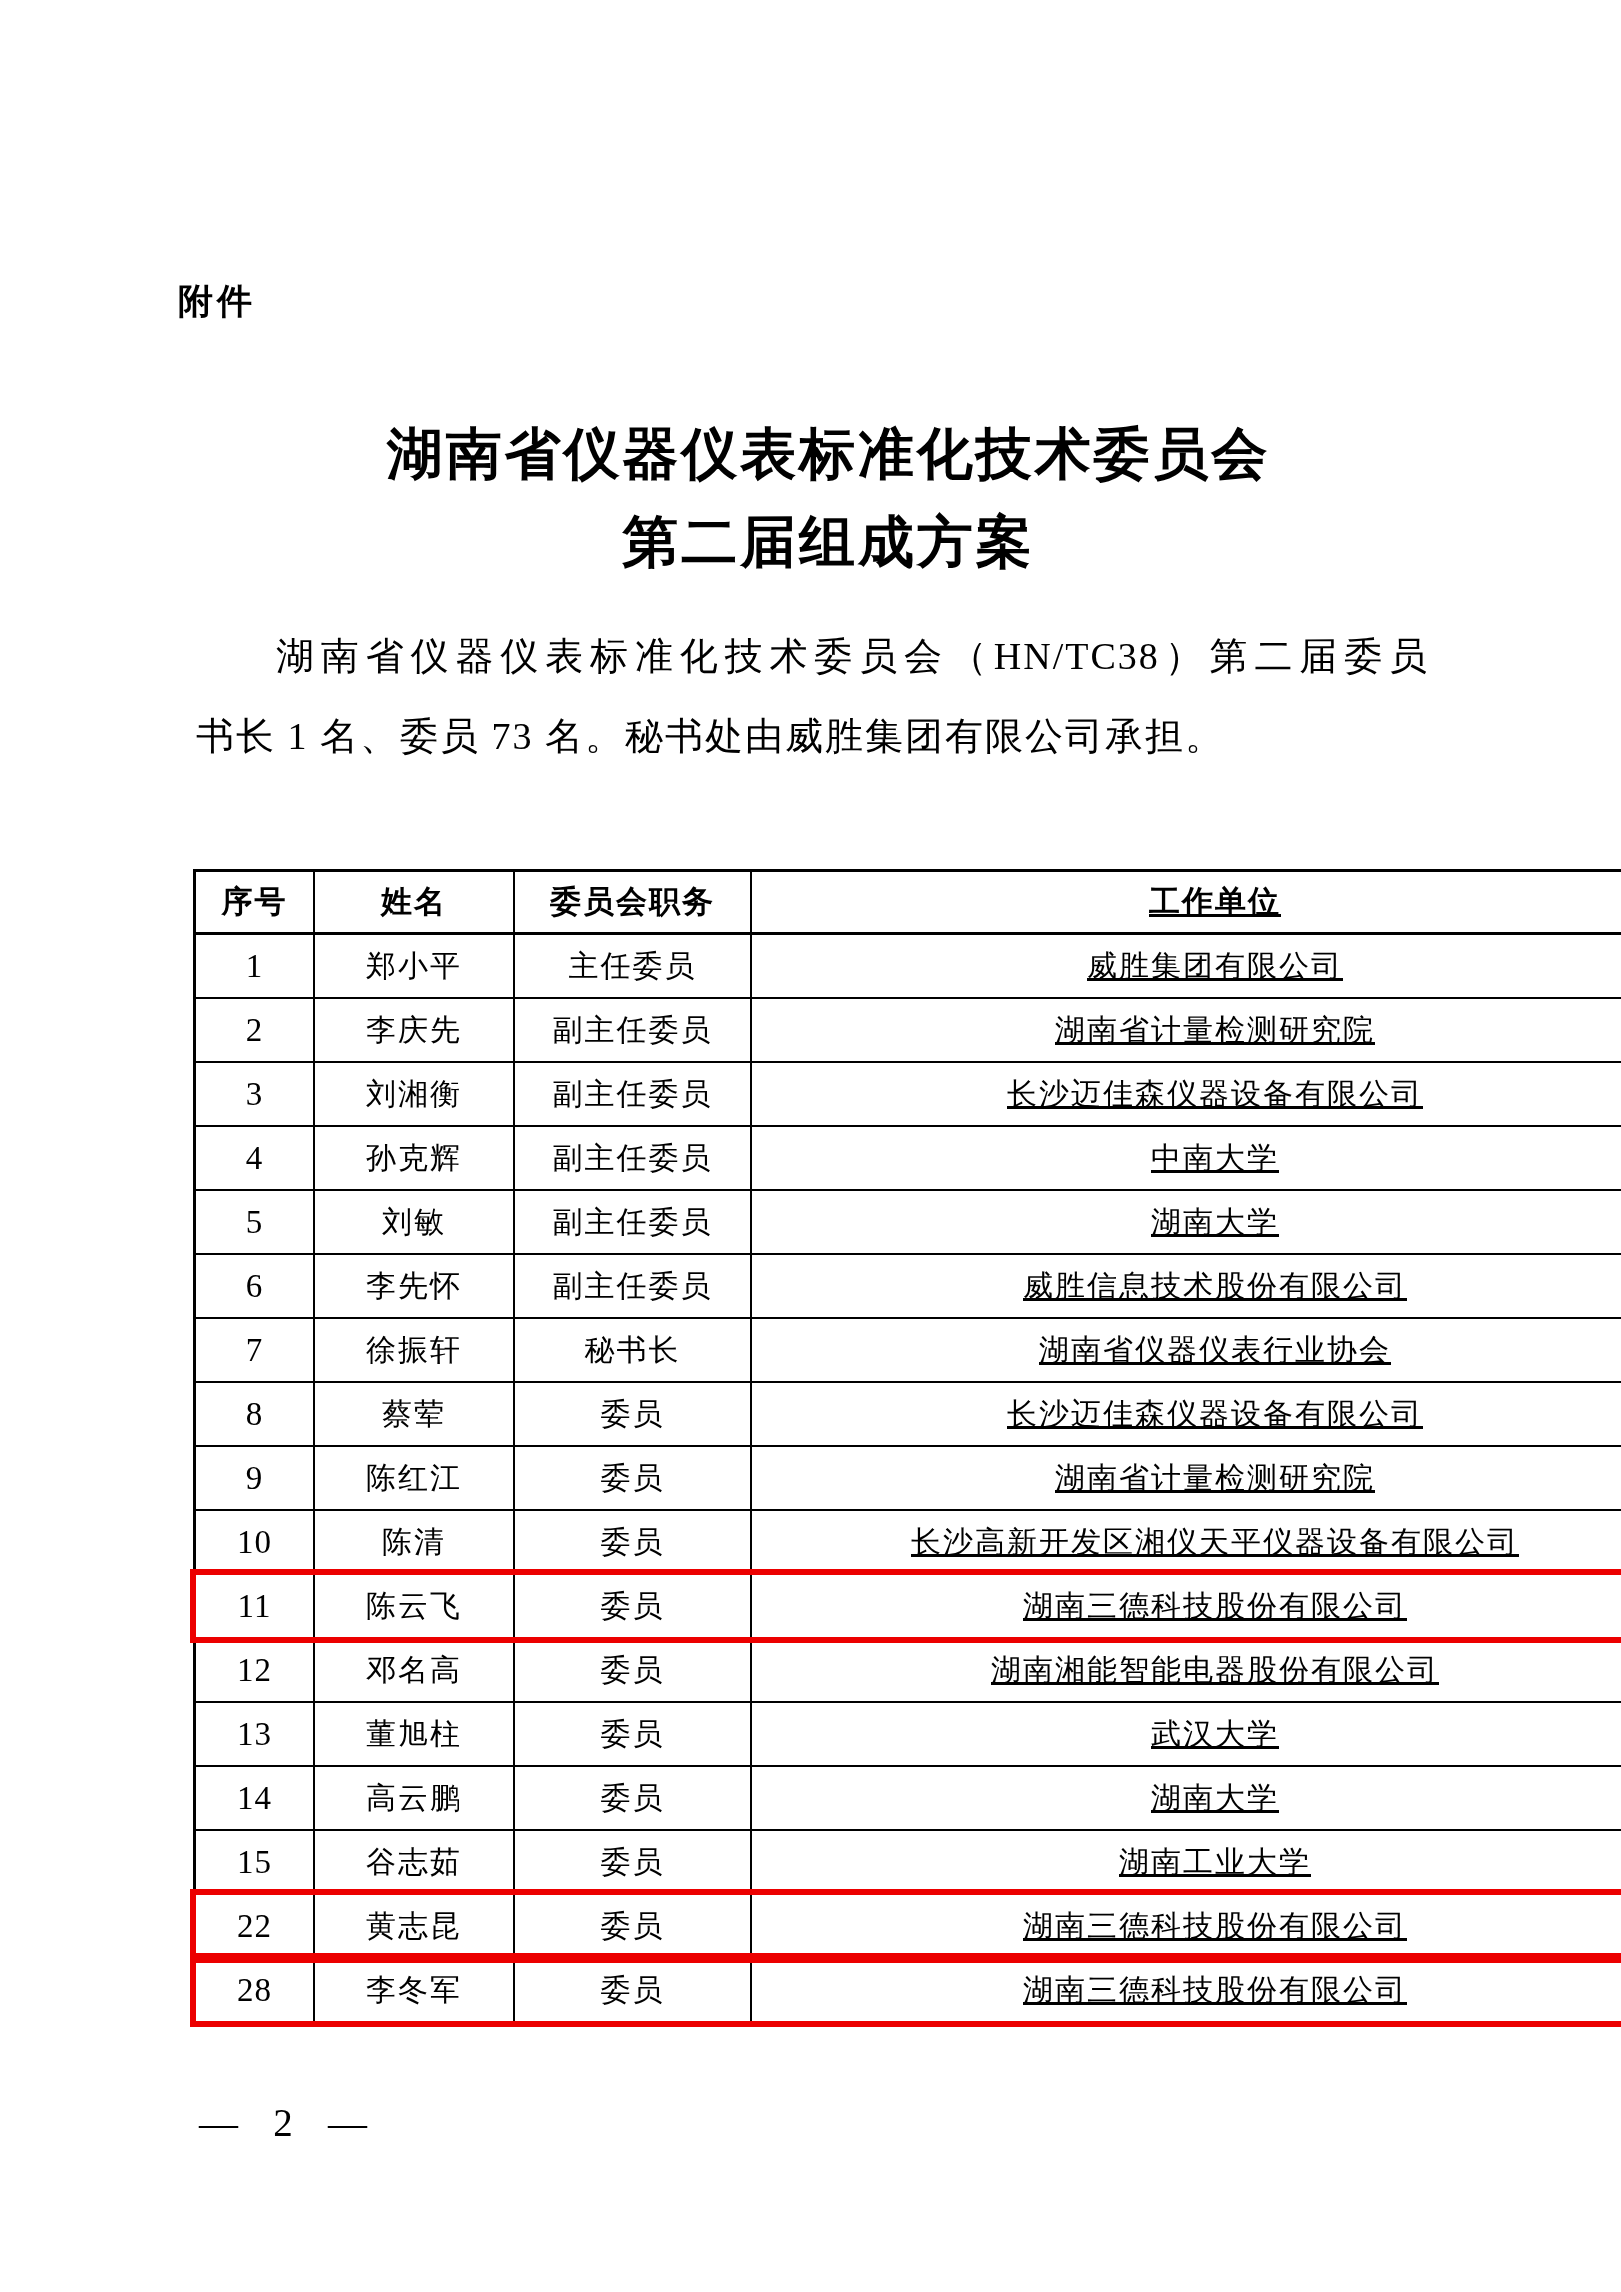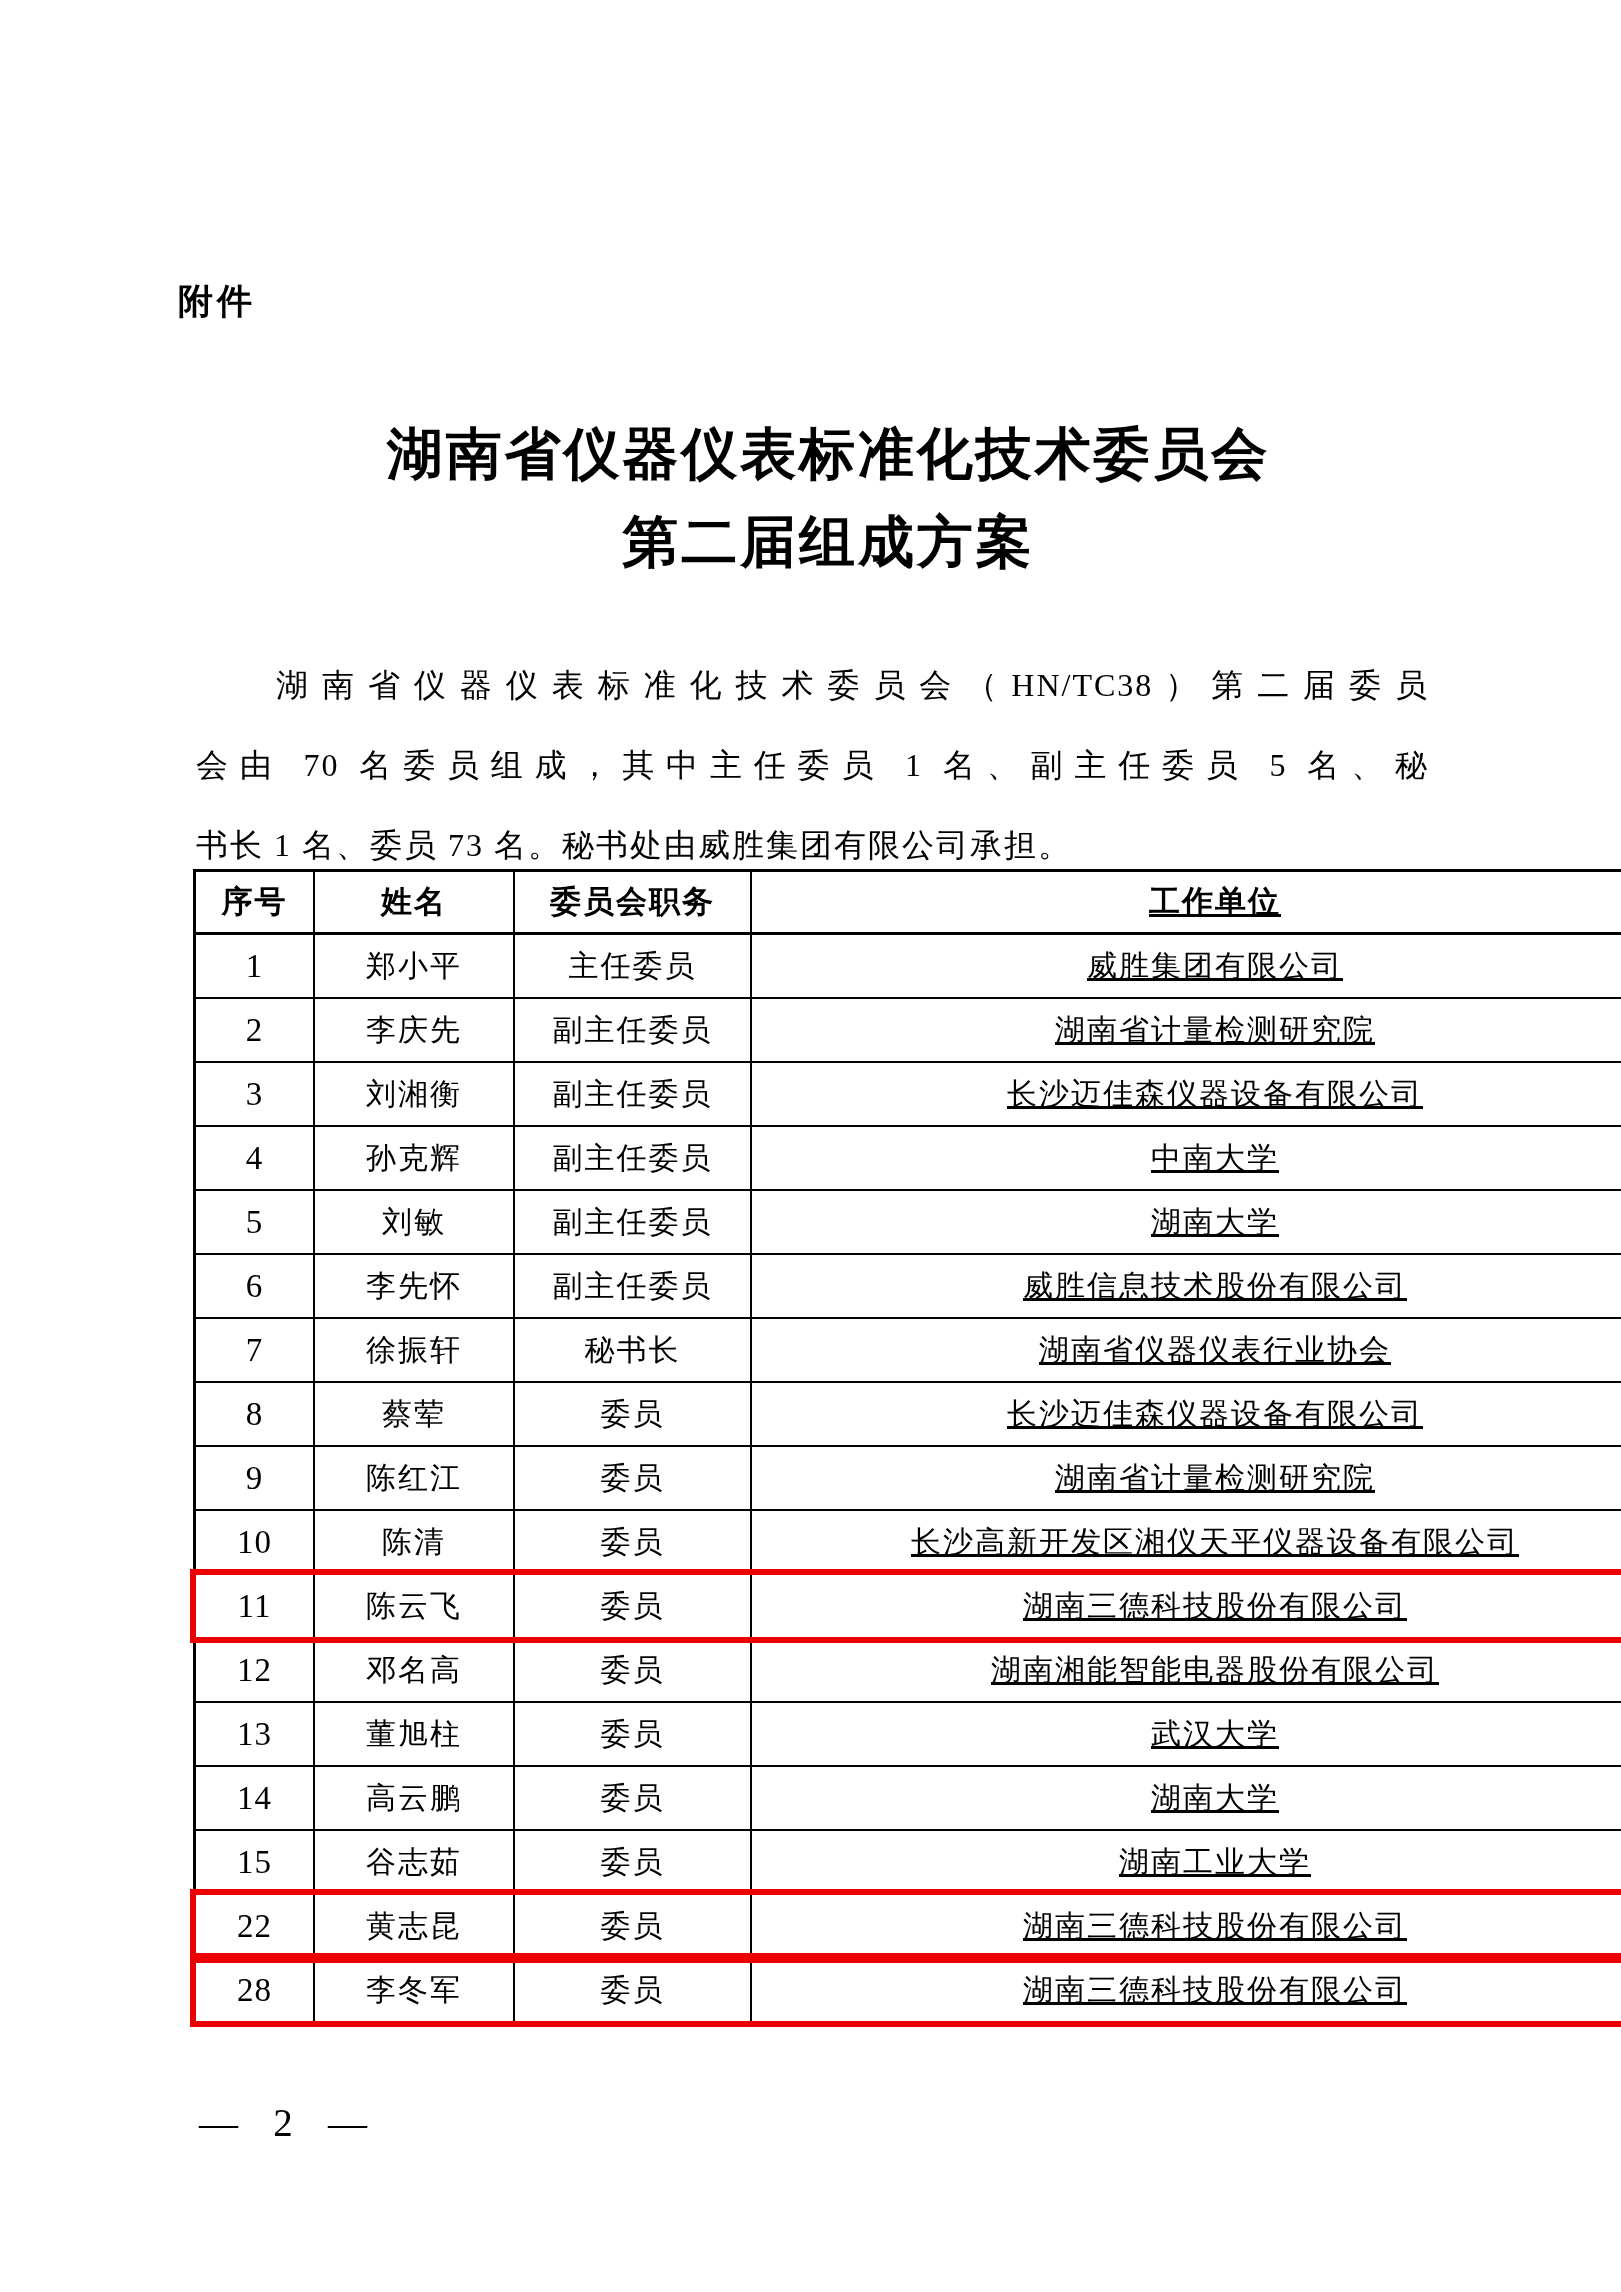--- a/index.html
+++ b/index.html
@@ -14,22 +14,22 @@
   .attachment{
     position:absolute;left:178px;top:278px;
     font-size:35px;font-weight:bold;letter-spacing:3.9px;
   }
   .title{
     position:absolute;left:212px;top:410px;width:1233px;
     text-align:center;font-weight:900;
     font-size:56px;line-height:88px;letter-spacing:2.9px;
   }
   .para{
-    position:absolute;left:196px;top:645px;width:1233px;
-    font-size:32px;line-height:80px;letter-spacing:2px;
+    position:absolute;left:196px;top:616px;width:1233px;
+    font-size:38px;line-height:80px;letter-spacing:2px;
   }
   .para .pline{text-align:justify;text-align-last:justify;}
   .para .pline.first{text-indent:80px;}
   .para .pline.last{text-align-last:left;}
   .ctable{
     position:absolute;left:193px;top:869px;width:1488px;
     border:3.9px solid #000;box-sizing:border-box;
     font-size:30px;
   }
   .trow{
@@ -68,21 +68,20 @@
 
   <div class="attachment">附件</div>
 
   <div class="title">
     <div>湖南省仪器仪表标准化技术委员会</div>
     <div>第二届组成方案</div>
   </div>
 
   <div class="para">
     <div class="pline first">湖南省仪器仪表标准化技术委员会（HN/TC38）第二届委员</div>
-    <div class="pline">会由 70 名委员组成，其中主任委员 1 名、副主任委员 5 名、秘</div>
     <div class="pline last">书长 1 名、委员 73 名。秘书处由威胜集团有限公司承担。</div>
   </div>
 
   <div class="ctable" style="--hl: #ec0000;">
     <div class="trow header">
       <div class="tcell">序号</div>
       <div class="tcell">姓名</div>
       <div class="tcell">委员会职务</div>
       <div class="tcell">工作单位</div>
     </div>

